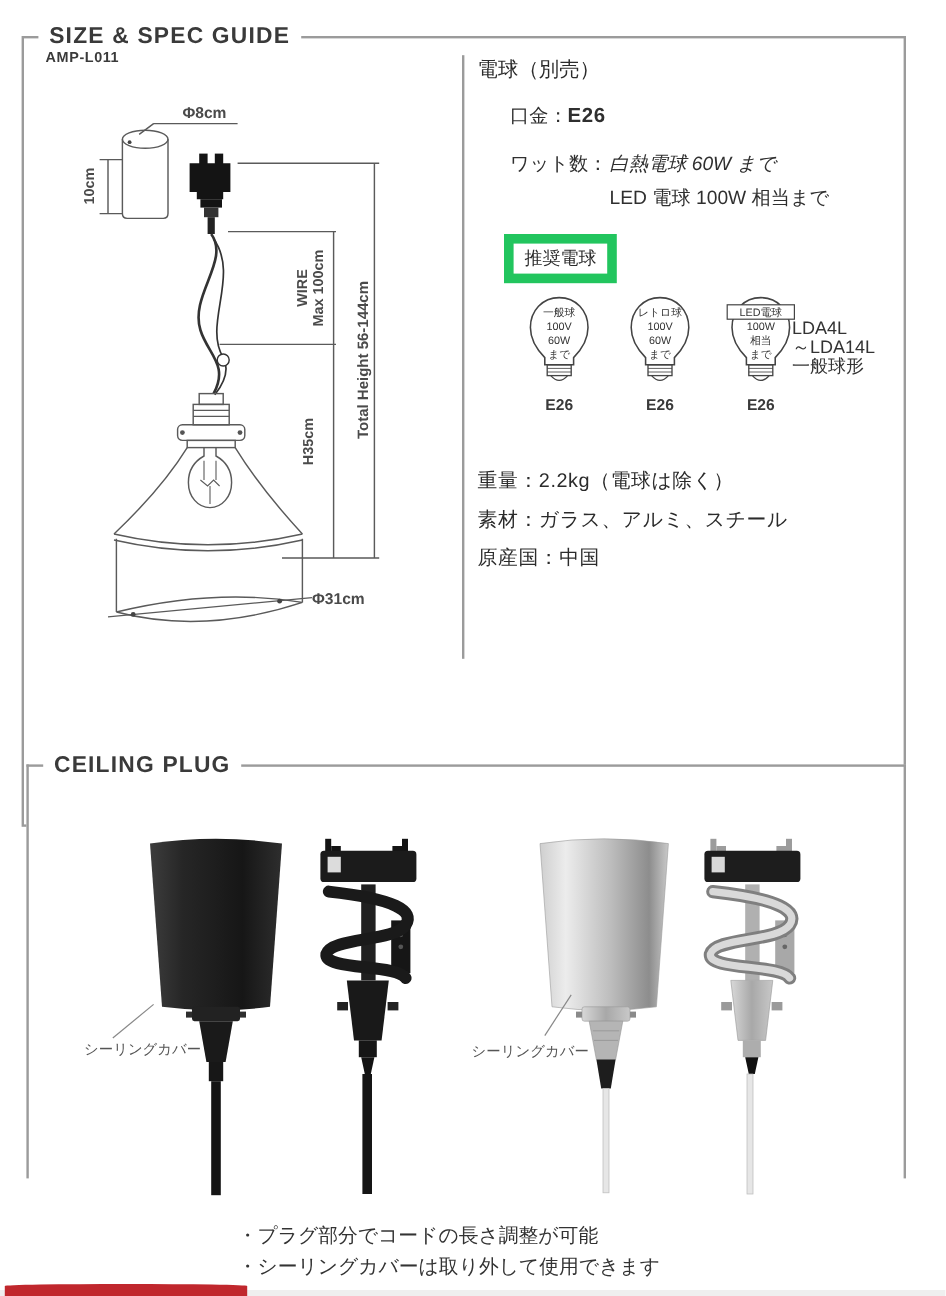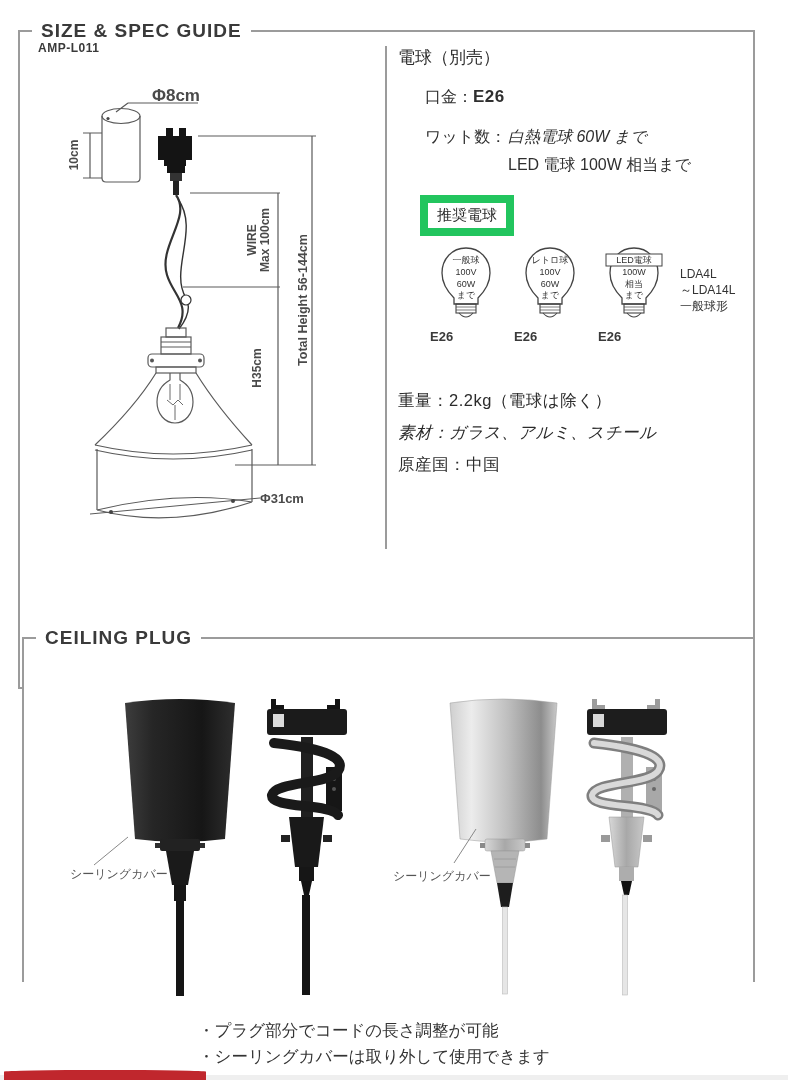--- a/index.html
+++ b/index.html
@@ -27,24 +27,24 @@
   
   .spec-heading { position:absolute; left:378px; top:14px; font-size:17px; color:#2b2b2b; }
   .row-socket { position:absolute; left:405px; top:55px; font-size:16px; }
   .row-socket b { font-size:17px; letter-spacing:0.5px; }
   .row-watt-label { position:absolute; left:405px; top:95px; font-size:16px; }
   .row-watt-1 { position:absolute; left:488px; top:95px; font-size:16px;font-style:italic; }
   .row-watt-2 { position:absolute; left:488px; top:123px; font-size:16px; }
   .recommended { position:absolute; left:400px; top:163px; border:8px solid #22c55e;
     padding:3px 9px; font-size:15px; color:#2b2b2b; }
   .bulbs { position:absolute; left:410px; top:210px; display:flex; gap:12px; }
-  .bulb { width:72px; }
+  .bulb { width:72px; text-align:center; }
   .bulb svg text { font-family:"Liberation Sans","DejaVu Sans",sans-serif; font-size:9px; fill:#333; }
   .bulb .base-label { font-size:13px; font-weight:bold; color:#3a3a3a; margin-top:1px; }
-  .led-note { position:absolute; left:660px; top:234px; font-size:12px; line-height:16px; color:#333; }
+  .led-note { position:absolute; left:640px; top:234px; font-size:15px; line-height:16px; color:#333; }
   .spec-line { position:absolute; left:378px; font-size:16.5px; color:#2b2b2b; letter-spacing:0.5px; }
 
   
   .cover-label { position:absolute; font-size:12px; color:#555; white-space:nowrap; }
   .notes { position:absolute; left:174px; top:378px; font-size:16.5px; line-height:26px; color:#333; }
 
   
   .bottom-strip { position:absolute; left:0; top:1075px; width:788px; height:5px; background:#efefef; }
   .red-banner { position:absolute; left:4px; top:1070px; width:202px; height:10px; background:#c0272d;
     border-radius:999px 999px 0 0 / 16px 16px 0 0; }
@@ -105,21 +105,21 @@
         <path d="M150,352 L150,368 M160,352 L160,368 M147,368 L153,373 L158,368 L163,373 M155,373 L155,388" stroke-width="0.9"></path>
 
         <path d="M77,417 L77,478 M232,417 L232,470"></path>
         <path d="M77,478 Q150,497 232,470 M77,478 Q160,458 232,470"></path>
 
         <path d="M70,482 L240,466" stroke-width="1"></path>
         <circle cx="91" cy="480" r="2" fill="#444" stroke="none"></circle>
         <circle cx="213" cy="469" r="2" fill="#444" stroke="none"></circle>
       </g>
     </svg>
-    <span class="dimlabel" style="left:132px; top:54px; font-size:17px;">Φ8cm</span>
+    <span class="dimlabel" style="left:132px; top:54px; font-size:13px;">Φ8cm</span>
     <span class="vlabel" style="left:54px; top:123px; font-size:12px;">10cm</span>
     <div class="vlabel" style="left:239px; top:208px; font-size:12px; line-height:13px;">
       <span style="display:block;">WIRE</span>
       <span style="display:block;">Max 100cm</span>
     </div>
     <span class="vlabel" style="left:283px; top:268px; font-size:12.5px;">Total Height 56-144cm</span>
     <span class="vlabel" style="left:237px; top:336px; font-size:12px;">H35cm</span>
     <span class="dimlabel" style="left:240px; top:459px; font-size:13px;">Φ31cm</span>
   </div>
 
@@ -174,21 +174,21 @@
       <div class="base-label">E26</div>
     </div>
   </div>
   <div class="led-note">
     <div>LDA4L</div>
     <div>～LDA14L</div>
     <div>一般球形</div>
   </div>
 
   <div class="spec-line" style="top:358px;text-align:center;">重量：2.2kg（電球は除く）</div>
-  <div class="spec-line" style="top:390px;font-style:italic;">素材：ガラス、アルミ、スチール</div>
+  <div class="spec-line" style="top:390px;">素材：ガラス、アルミ、スチール</div>
   <div class="spec-line" style="top:422px;">原産国：中国</div>
 </div>
 
 <div class="sec-box" id="box2">
   <span class="sec-title">CEILING PLUG</span>
 
   <svg class="abs" style="left:0;top:0;" width="729" height="441" viewBox="0 0 729 441">
     <defs>
       <linearGradient id="gBlackCup" x1="0" y1="0" x2="1" y2="0">
         <stop offset="0" stop-color="#3d3d3d"></stop>

